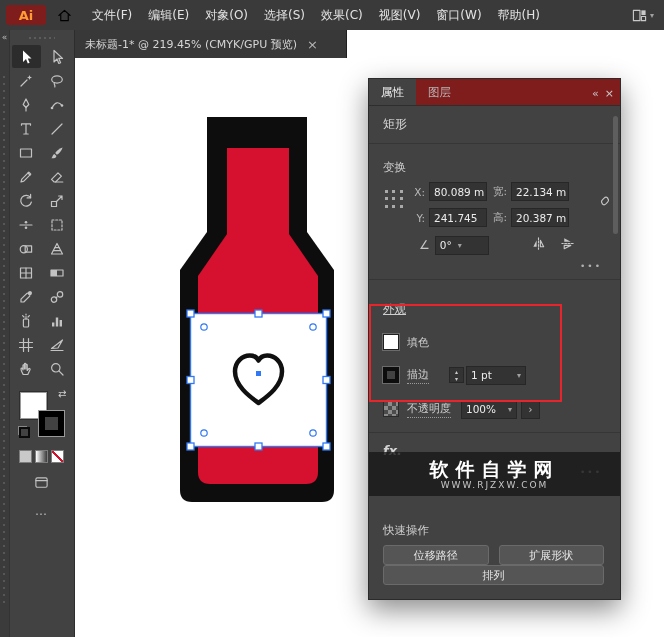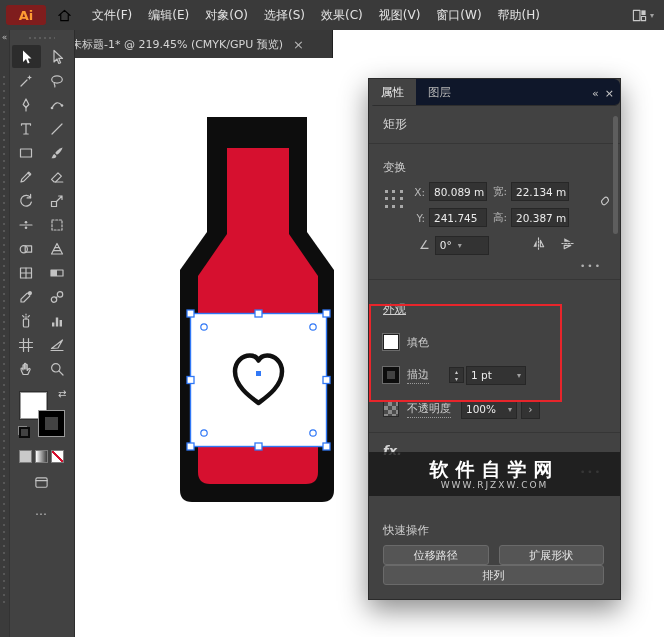--- a/index.html
+++ b/index.html
@@ -46,41 +46,41 @@
   .mode-row{display:flex;gap:3px;margin-top:14px;}
   .mode-btn{width:13px;height:13px;border:1px solid #7d7d7d;box-sizing:border-box;cursor:pointer;}
   .mode-color{background:#c9c9c9;}
   .mode-gradient{background:linear-gradient(90deg,#ffffff,#3a3a3a);}
   .mode-none{background:#fff;position:relative;overflow:hidden;}
   .mode-none::after{content:"";position:absolute;inset:0;background:linear-gradient(to top right,transparent 44%,#d6102f 44% 58%,transparent 58%);}
   .screen-mode{margin-top:12px;color:#c3c3c3;}
   .tb-more{margin-top:10px;color:#bdbdbd;font-size:12px;letter-spacing:1px;cursor:pointer;}
 
   
-  .tabrow{position:absolute;left:61px;top:30px;width:272px;height:28px;background:#252525;display:flex;z-index:6;}
+  .tabrow{position:absolute;left:75px;top:30px;width:272px;height:28px;background:#252525;display:flex;z-index:6;}
   .doc-tab{flex:1;background:#383838;border-right:1px solid #1f1f1f;display:flex;align-items:center;gap:10px;
            padding:0 10px;font-size:11px;color:#d6d6d6;white-space:nowrap;overflow:hidden;}
   .tab-close{color:#b5b5b5;font-size:13px;cursor:pointer;}
 
   
   .canvas{position:absolute;left:75px;top:58px;right:0;bottom:0;background:#ffffff;}
   .art{position:absolute;left:103px;top:54px;width:161px;height:400px;}
   .art .blk{fill:#0d0d0d;}
   .art .red{fill:var(--bottle-red);}
   .art .lblrect{fill:#ffffff;}
   .art .heart{fill:none;stroke:#101010;stroke-width:4.5;stroke-linejoin:round;}
   .art .selrect{fill:none;stroke:var(--sel);stroke-width:1.4;}
   .art .handle{fill:#ffffff;stroke:var(--sel);stroke-width:1.3;}
   .art .cwidget{fill:#ffffff;stroke:var(--sel);stroke-width:1.2;}
   .art .centerpt{fill:var(--sel);}
 
   
   .panel{position:absolute;left:368px;top:78px;width:253px;height:522px;background:#424242;border:1px solid #2b2b2b;
          box-shadow:0 10px 26px rgba(0,0,0,.45);z-index:9;color:#c9c9c9;font-size:11px;box-sizing:border-box;}
-  .panel-header{height:26px;background:#0f172a;display:flex;align-items:flex-end;border-bottom:1px solid #2e2e2e;border-radius:6px;}
+  .panel-header{height:26px;background:#7f1d1d;display:flex;align-items:flex-end;border-bottom:1px solid #2e2e2e;}
   .ptab{padding:6px 12px 5px;font-size:11.5px;color:#b5b5b5;cursor:pointer;}
   .ptab.active{background:#424242;color:#f1f1f1;}
   .ph-spacer{flex:1;}
   .ph-icon{color:#c9c9c9;padding:0 6px 5px 0;font-size:11px;cursor:pointer;}
   .panel-body{position:relative;height:494px;overflow:hidden;}
 
   .obj-row{padding:10px 14px 10px;color:#d8d8d8;font-size:12px;border-bottom:1px solid #363636;}
   .sec-title{margin:16px 14px 0;color:#cfcfcf;font-size:11.5px;height:20px;}
   .tx-wrap{display:flex;gap:6px;padding:2px 8px 0 14px;align-items:flex-start;}
   .ref-locator{width:22px;height:22px;margin-top:6px;display:grid;grid-template-columns:repeat(3,1fr);place-items:center;cursor:pointer;}

